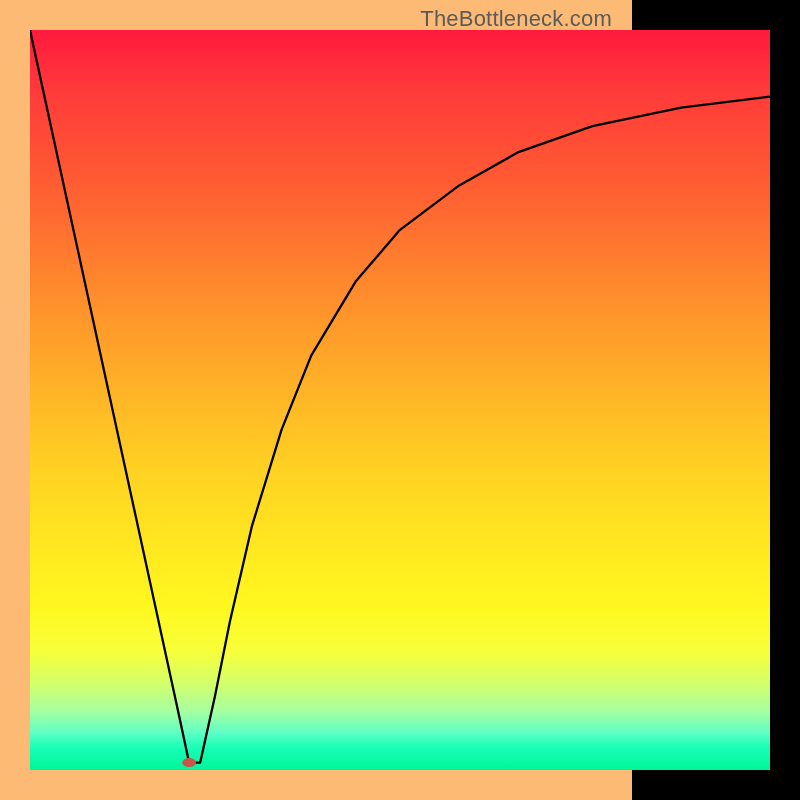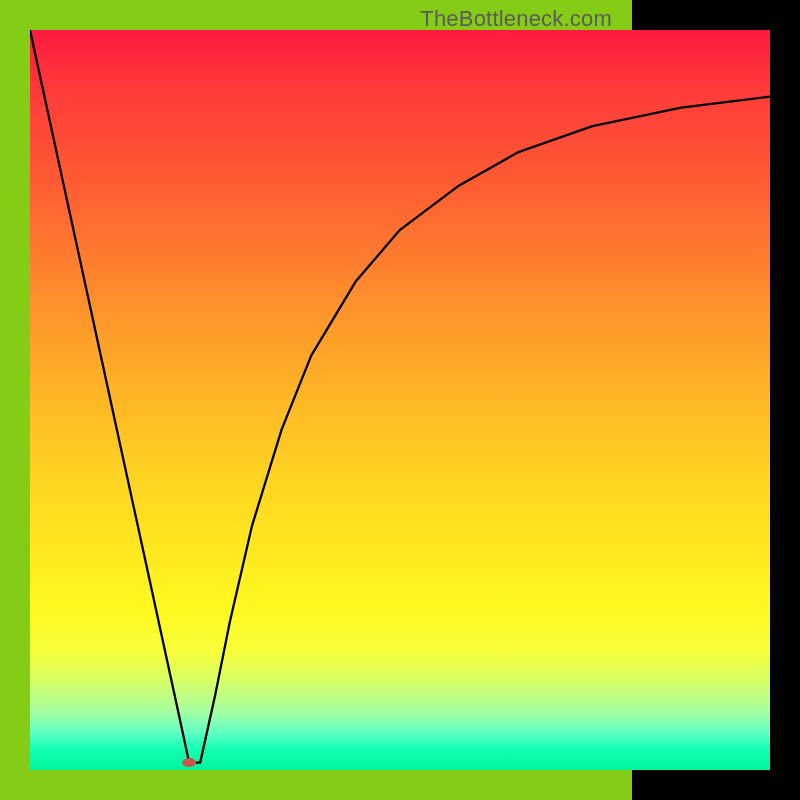--- a/index.html
+++ b/index.html
@@ -8,21 +8,21 @@
     width: 800px;
     height: 800px;
     overflow: hidden;
     background: #000;
     font-family: Arial, Helvetica, sans-serif;
   }
   .frame {
     position: relative;
     width: 632px;
     height: 800px;
-    background: #84cc16;
+    background: #fdba74;
     text-align: center;
   }
   .plot-area {
     position: absolute;
     left: 30px;
     top: 30px;
     width: 740px;
     height: 740px;
     overflow: hidden;
   }

